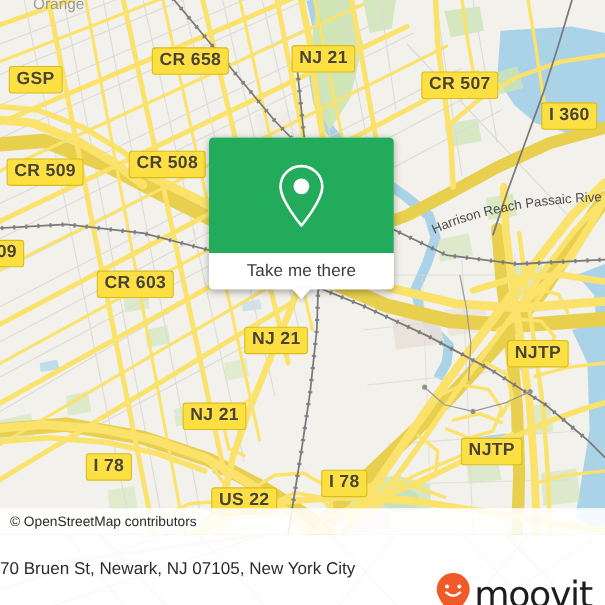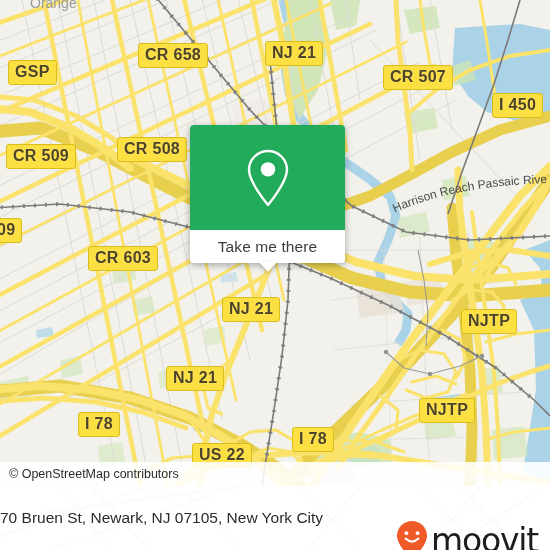--- a/index.html
+++ b/index.html
@@ -38,21 +38,21 @@
     font-family:"Liberation Sans", sans-serif;
     white-space:nowrap;
   }
   .river-label { position:absolute; }
   .river-label text { font-size:12px; fill:#4b4b4b; font-family:"Liberation Sans", sans-serif; }
 
   
   .popup {
     position:absolute;
     left:190px; top:125px;
-    width:155px; height:138px;
+    width:168px; height:138px;
     border-radius:4px;
     background:#fff;
     box-shadow:0 2px 7px rgba(0,0,0,.32);
     overflow:visible;
   }
   .popup-head {
     width:100%; height:105px;
     background:#23ab5c;
     border-radius:4px 4px 0 0;
     display:flex; align-items:center; justify-content:center;
@@ -352,21 +352,21 @@
         </text>
       </g>
     </svg>
 
     <div class="place-label" style="left:30px; top:-5px;">Orange</div>
 
     <div class="shield" style="left:138px; top:43px;">CR 658</div>
     <div class="shield" style="left:265px; top:41px;">NJ 21</div>
     <div class="shield" style="left:383px; top:65px;">CR 507</div>
     <div class="shield" style="left:8px;   top:60px;">GSP</div>
-    <div class="shield" style="left:492px; top:93px;">I 450</div>
+    <div class="shield" style="left:492px; top:93px;">I 360</div>
     <div class="shield" style="left:117px; top:137px;">CR 508</div>
     <div class="shield" style="left:6px;   top:144px;">CR 509</div>
     <div class="shield" style="left:-10px; top:218px;">09</div>
     <div class="shield" style="left:88px;  top:246px;">CR 603</div>
     <div class="shield" style="left:222px; top:297px;">NJ 21</div>
     <div class="shield" style="left:461px; top:309px;">NJTP</div>
     <div class="shield" style="left:166px; top:366px;">NJ 21</div>
     <div class="shield" style="left:419px; top:398px;">NJTP</div>
     <div class="shield" style="left:78px;  top:412px;">I 78</div>
     <div class="shield" style="left:292px; top:427px;">I 78</div>

